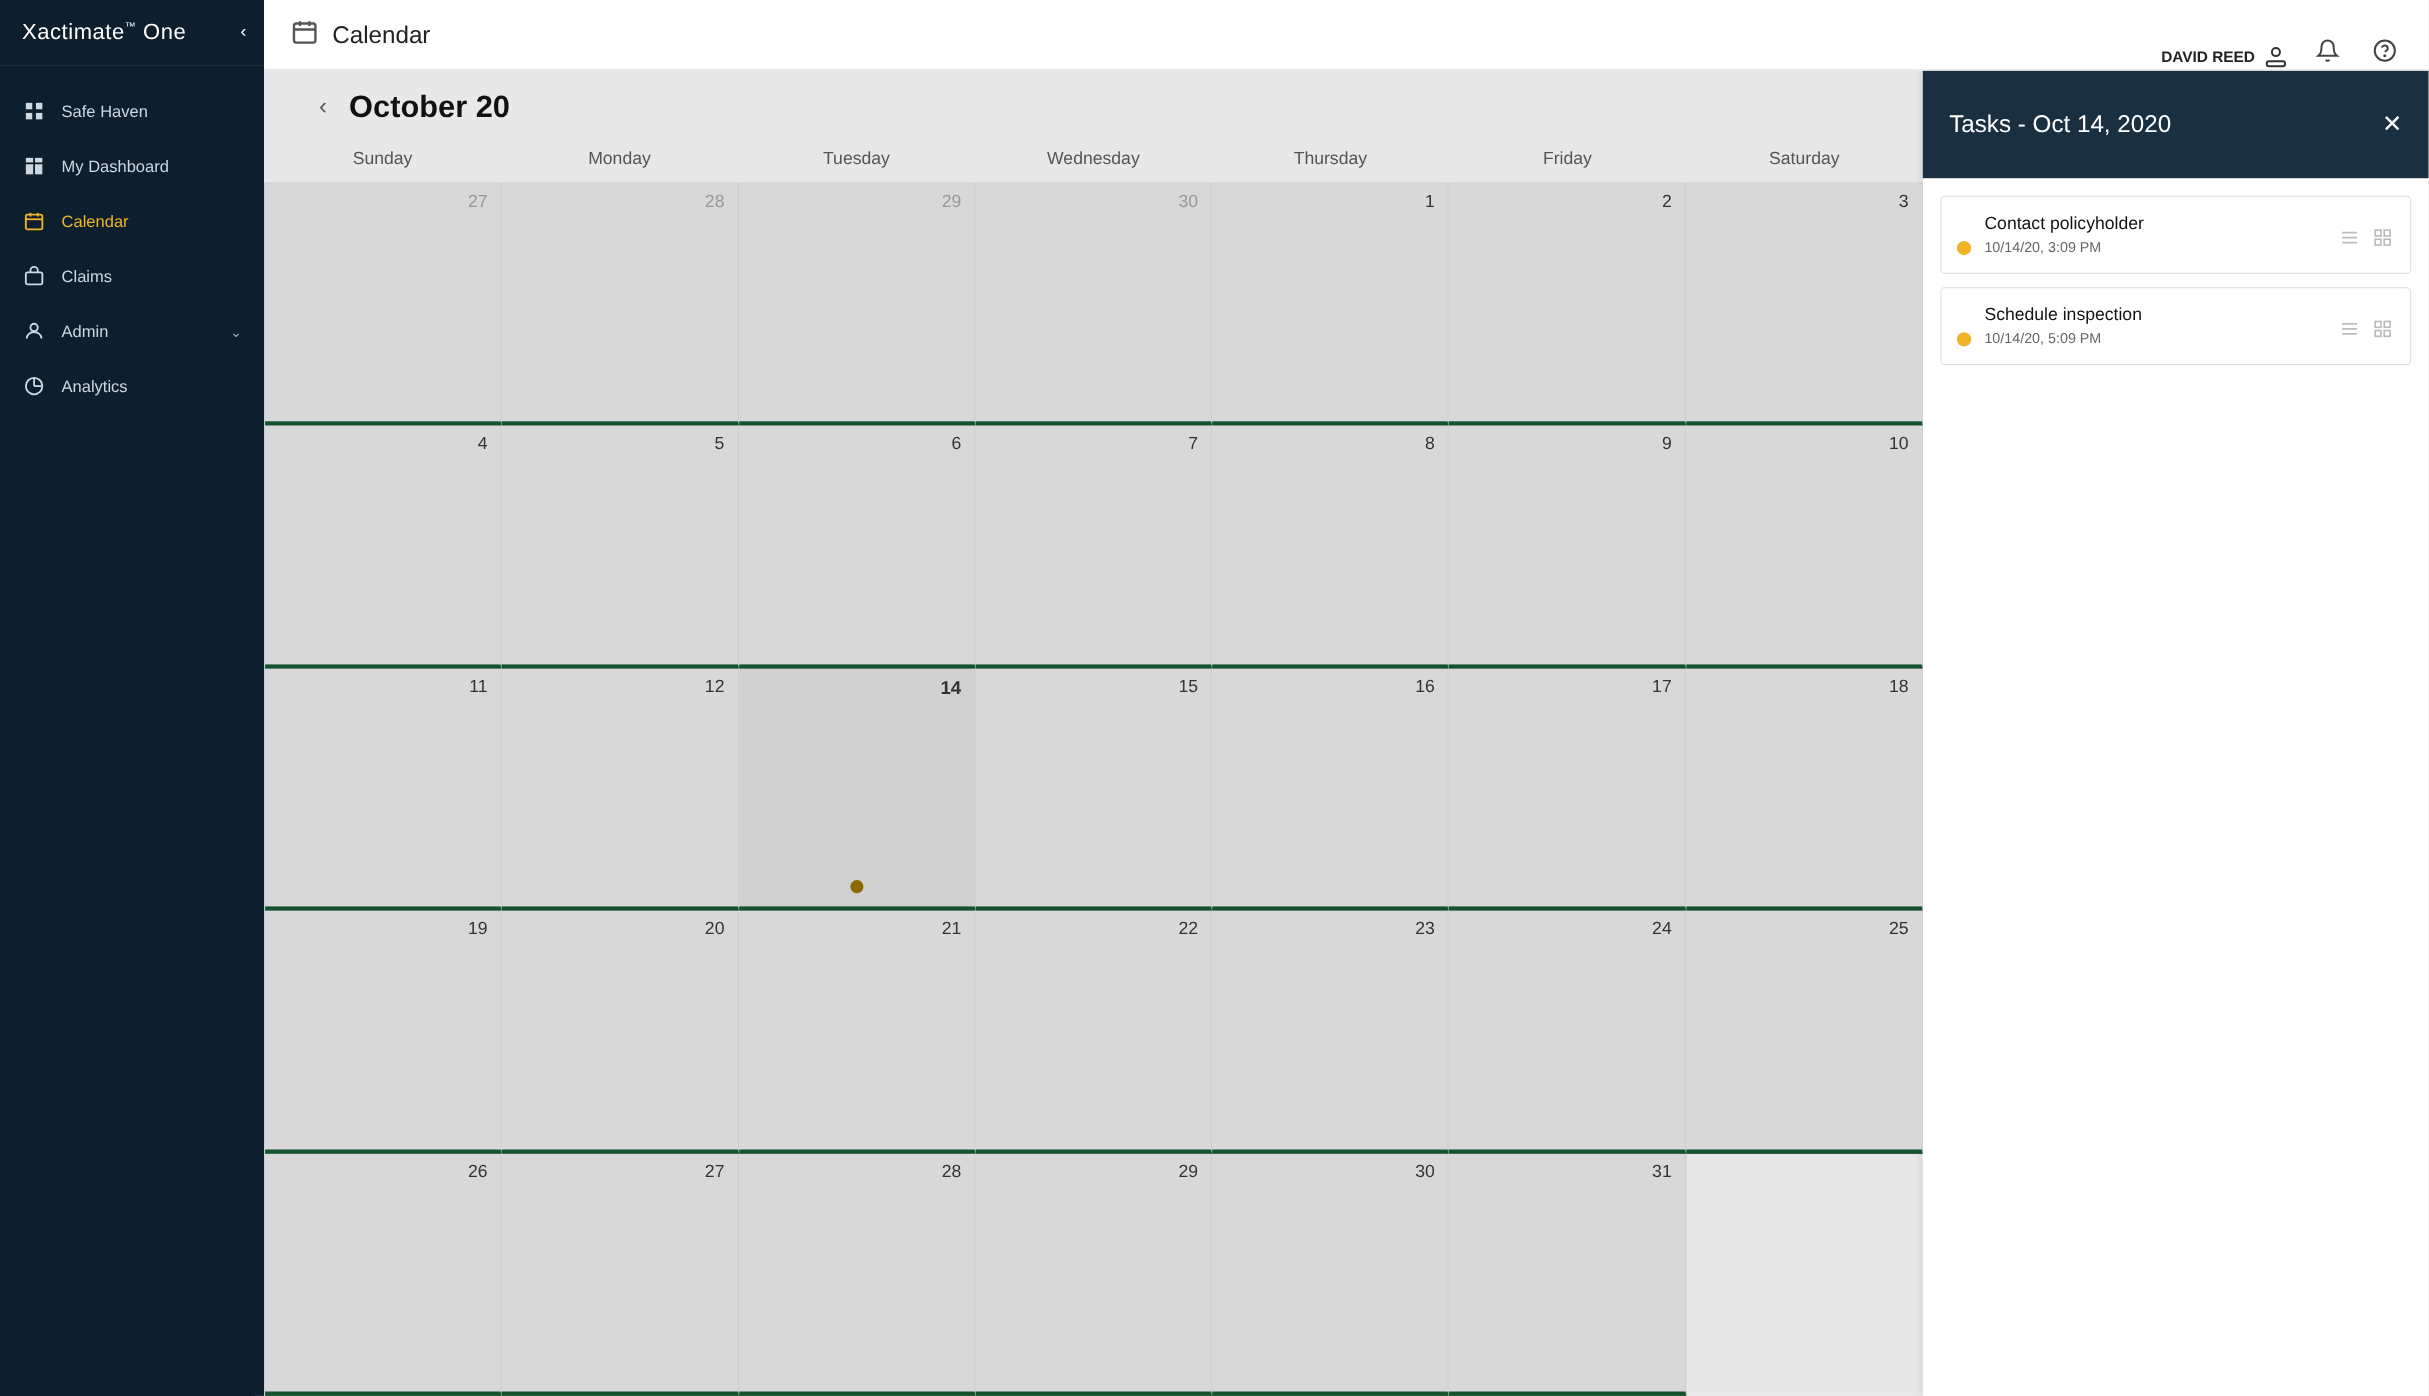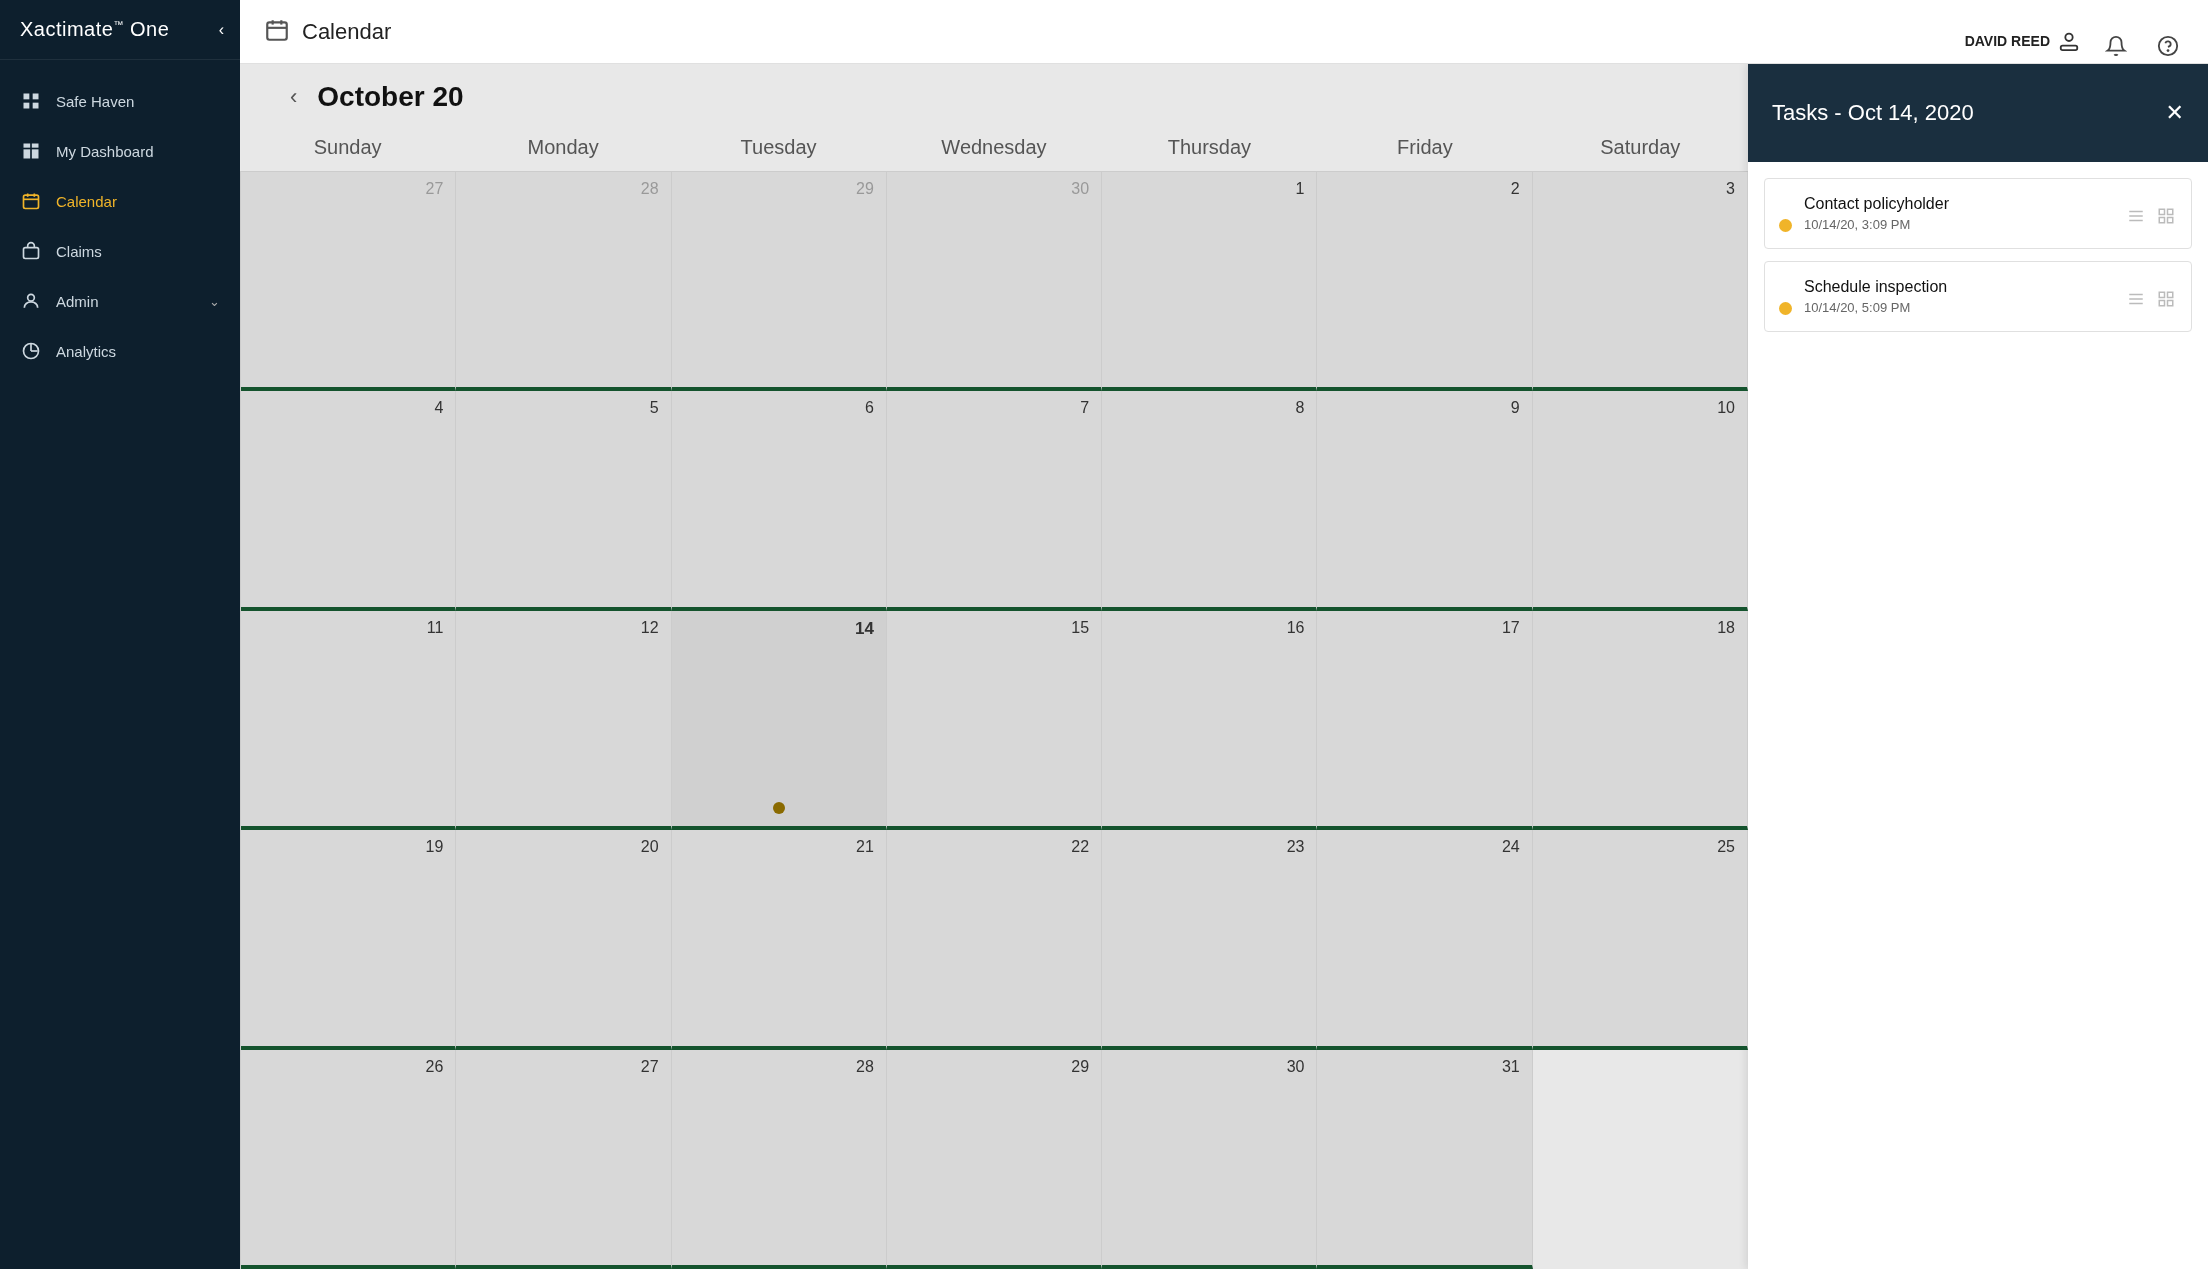--- a/index.html
+++ b/index.html
@@ -104,21 +104,21 @@
     .header-title {
       font-size: 22px;
       font-weight: 400;
       color: #222;
     }
     .header-icon {
       color: #555;
     }
     .header-right {
       display: flex;
-      align-items: flex-start;
+      align-items: flex-end;
       gap: 20px;
       margin-top: 28px;
     }
     .header-user {
       display: flex;
       align-items: center;
       gap: 8px;
       font-weight: 600;
       font-size: 14px;
       color: #222;
@@ -179,21 +179,21 @@
       overflow: hidden;
     }
     .calendar-weekdays {
       display: grid;
       grid-template-columns: repeat(7, 1fr);
       background: #e8e8e8;
       padding: 0 0 4px 0;
     }
     .weekday-header {
       text-align: center;
-      font-size: 20px;
+      font-size: 16px;
       font-weight: 500;
       color: #555;
       padding: 6px 0 8px;
     }
     .calendar-cells {
       flex: 1;
       display: grid;
       grid-template-columns: repeat(7, 1fr);
       grid-template-rows: repeat(5, 1fr);
       border-left: 1px solid #ccc;

